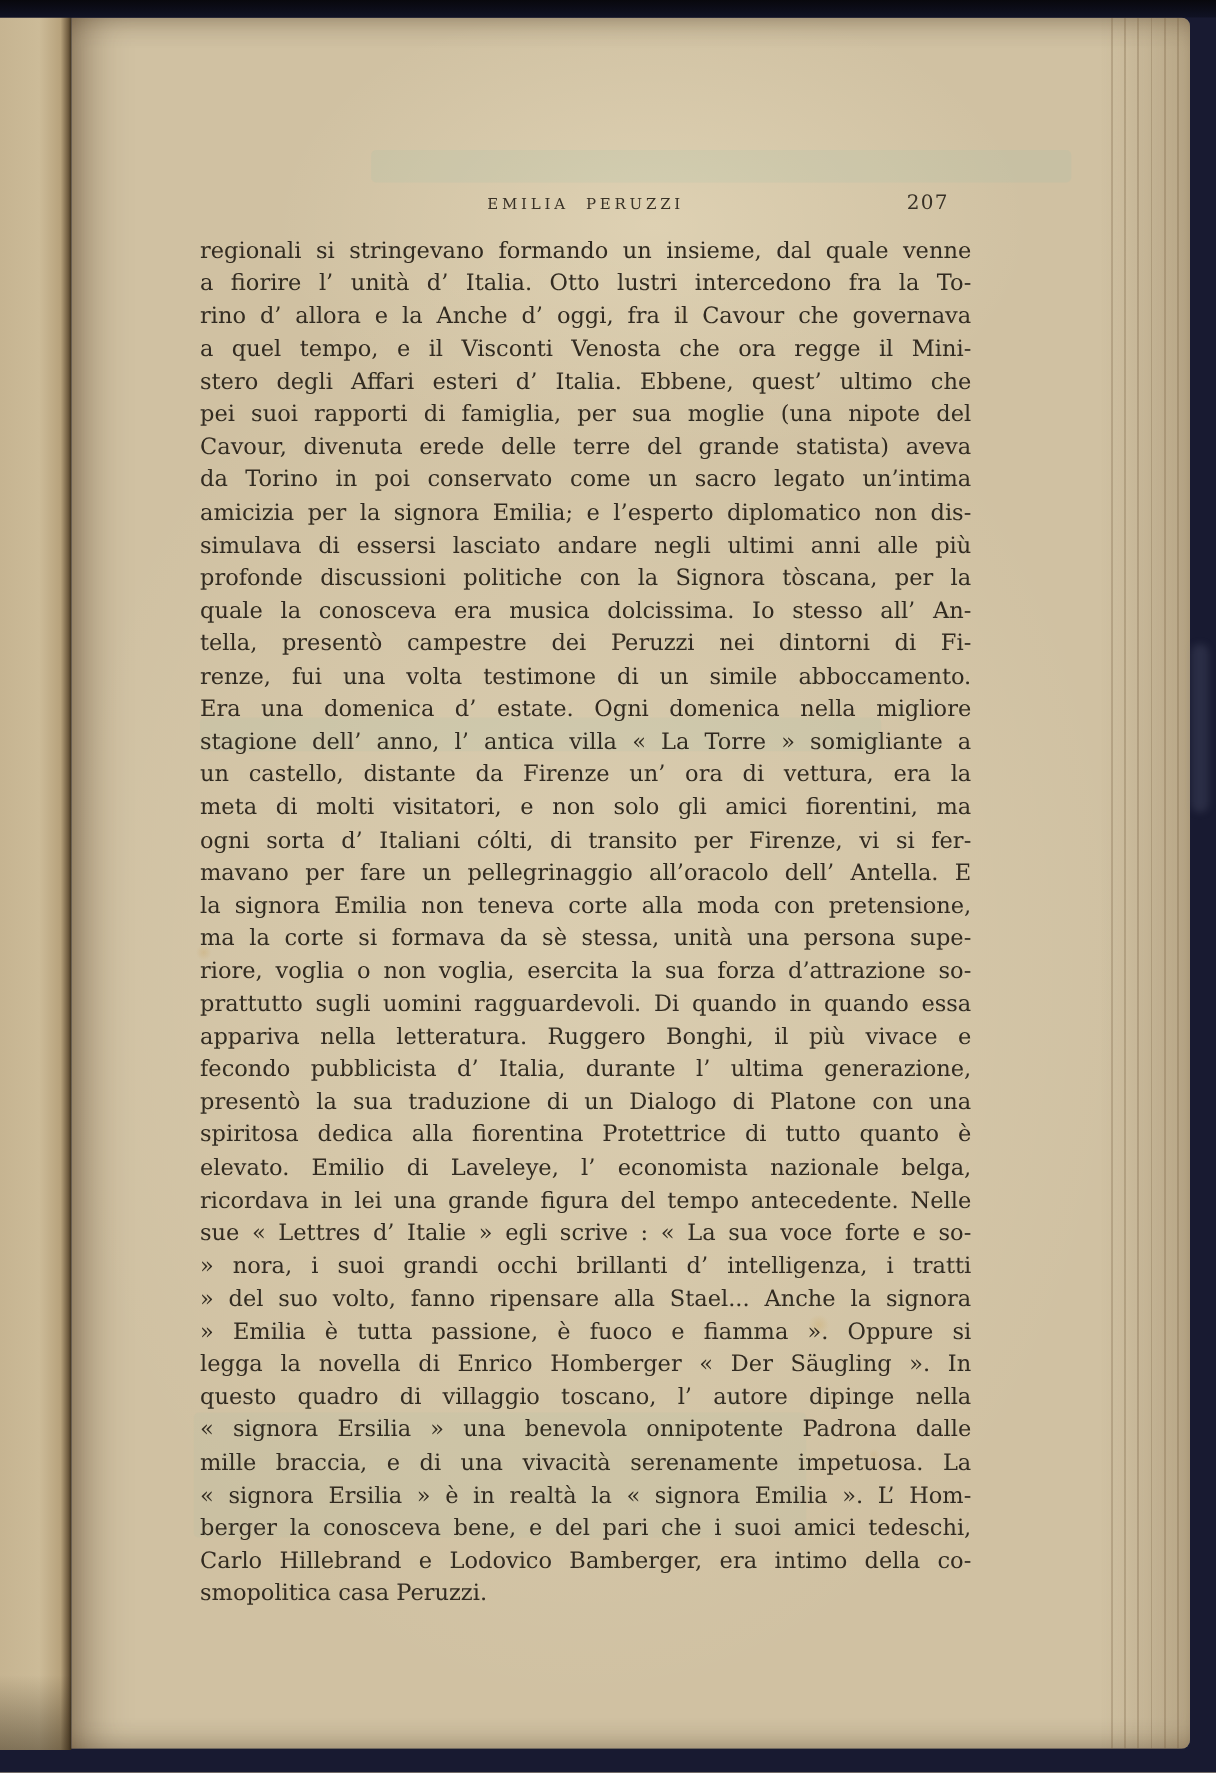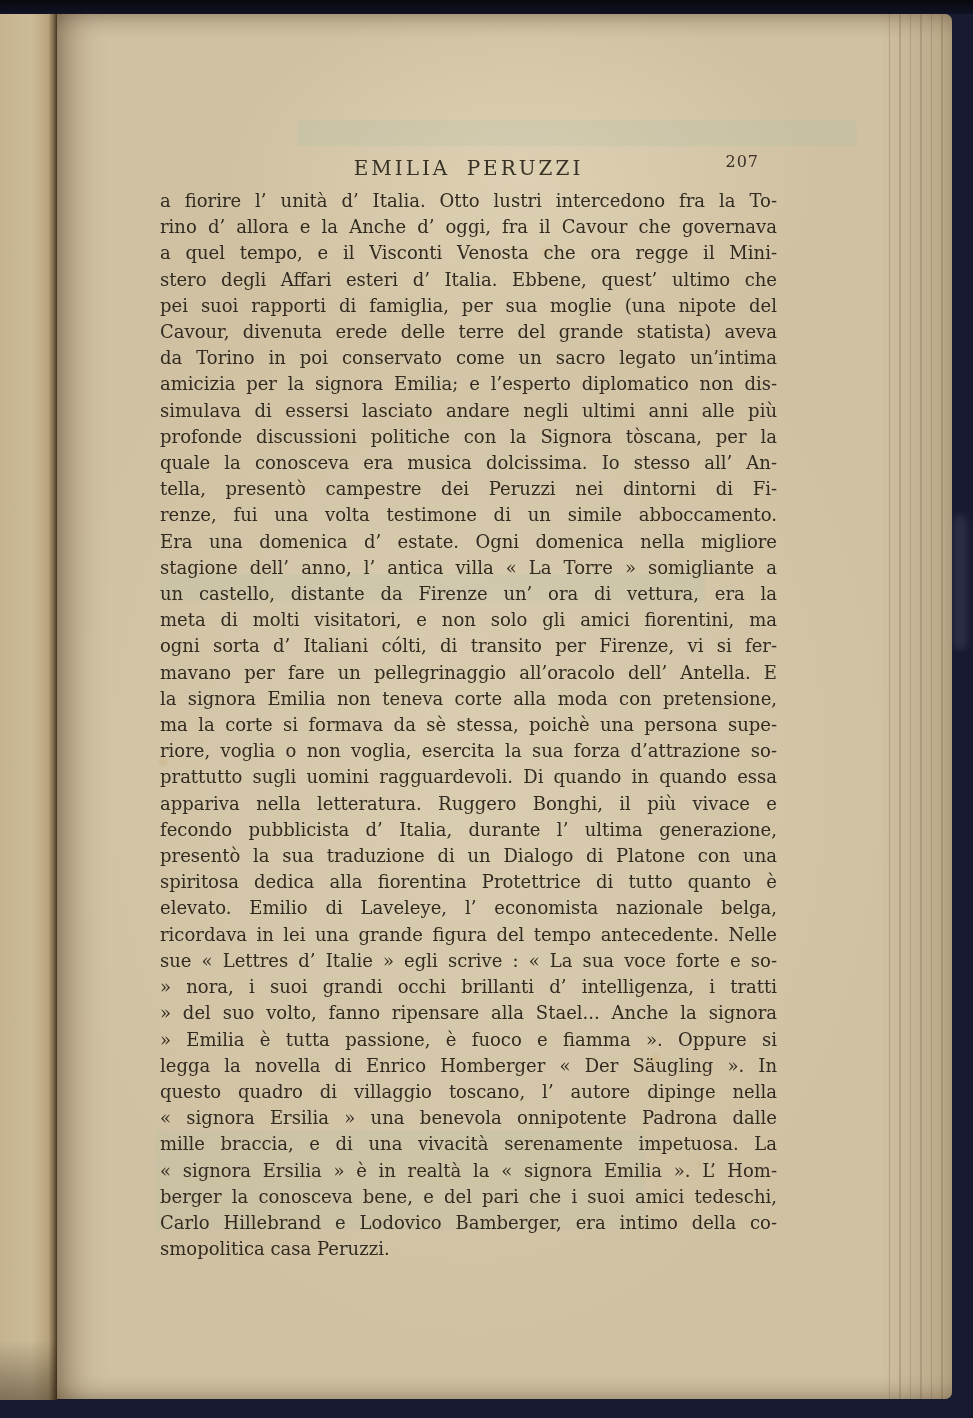--- a/index.html
+++ b/index.html
@@ -58,21 +58,21 @@
   .tint-a{left:240px;top:106px;width:560px;height:26px;}
   .tint-b{left:103px;top:560px;width:545px;height:27px;background:rgba(148,188,170,0.11);}
   .tint-c{left:98px;top:1116px;width:490px;height:100px;background:rgba(148,188,170,0.09);}
   
   .page-head{
     position:absolute;left:103px;top:138px;width:617px;height:30px;
     color:#383126;
   }
   .running-title{
     position:absolute;left:0;right:0;top:4px;text-align:center;
-    font-size:20px;letter-spacing:3px;word-spacing:7px;
+    font-size:12px;letter-spacing:3px;word-spacing:7px;
   }
   .page-number{
     position:absolute;right:18px;top:0;
     font-size:16px;letter-spacing:1px;
   }
   
   .text-block{
     position:absolute;left:103px;top:174px;width:617px;
     color:#322b21;
   }
@@ -98,41 +98,42 @@
     <div class="tint tint-a"></div>
     <div class="tint tint-b"></div>
     <div class="tint tint-c"></div>
 
     <div class="page-head">
       <span class="running-title">EMILIA PERUZZI</span>
       <span class="page-number">207</span>
     </div>
 
     <div class="text-block">
+        <p class="line">regionali si stringevano formando un insieme, dal quale venne</p>
         <p class="line">a fiorire l’ unità d’ Italia. Otto lustri intercedono fra la To-</p>
         <p class="line">rino d’ allora e la Anche d’ oggi, fra il Cavour che governava</p>
         <p class="line">a quel tempo, e il Visconti Venosta che ora regge il Mini-</p>
         <p class="line">stero degli Affari esteri d’ Italia. Ebbene, quest’ ultimo che</p>
         <p class="line">pei suoi rapporti di famiglia, per sua moglie (una nipote del</p>
         <p class="line">Cavour, divenuta erede delle terre del grande statista) aveva</p>
         <p class="line">da Torino in poi conservato come un sacro legato un’intima</p>
         <p class="line">amicizia per la signora Emilia; e l’esperto diplomatico non dis-</p>
         <p class="line">simulava di essersi lasciato andare negli ultimi anni alle più</p>
         <p class="line">profonde discussioni politiche con la Signora tòscana, per la</p>
         <p class="line">quale la conosceva era musica dolcissima. Io stesso all’ An-</p>
         <p class="line">tella, presentò campestre dei Peruzzi nei dintorni di Fi-</p>
         <p class="line">renze, fui una volta testimone di un simile abboccamento.</p>
         <p class="line">Era una domenica d’ estate. Ogni domenica nella migliore</p>
         <p class="line">stagione dell’ anno, l’ antica villa « La Torre » somigliante a</p>
         <p class="line">un castello, distante da Firenze un’ ora di vettura, era la</p>
         <p class="line">meta di molti visitatori, e non solo gli amici fiorentini, ma</p>
         <p class="line">ogni sorta d’ Italiani cólti, di transito per Firenze, vi si fer-</p>
         <p class="line">mavano per fare un pellegrinaggio all’oracolo dell’ Antella. E</p>
         <p class="line">la signora Emilia non teneva corte alla moda con pretensione,</p>
-        <p class="line">ma la corte si formava da sè stessa, poichè una persona supe-</p>
+        <p class="line">ma la corte si formava da sè stessa, unità una persona supe-</p>
         <p class="line">riore, voglia o non voglia, esercita la sua forza d’attrazione so-</p>
         <p class="line">prattutto sugli uomini ragguardevoli. Di quando in quando essa</p>
         <p class="line">appariva nella letteratura. Ruggero Bonghi, il più vivace e</p>
         <p class="line">fecondo pubblicista d’ Italia, durante l’ ultima generazione,</p>
         <p class="line">presentò la sua traduzione di un Dialogo di Platone con una</p>
         <p class="line">spiritosa dedica alla fiorentina Protettrice di tutto quanto è</p>
         <p class="line">elevato. Emilio di Laveleye, l’ economista nazionale belga,</p>
         <p class="line">ricordava in lei una grande figura del tempo antecedente. Nelle</p>
         <p class="line">sue « Lettres d’ Italie » egli scrive : « La sua voce forte e so-</p>
         <p class="line">» nora, i suoi grandi occhi brillanti d’ intelligenza, i tratti</p>

